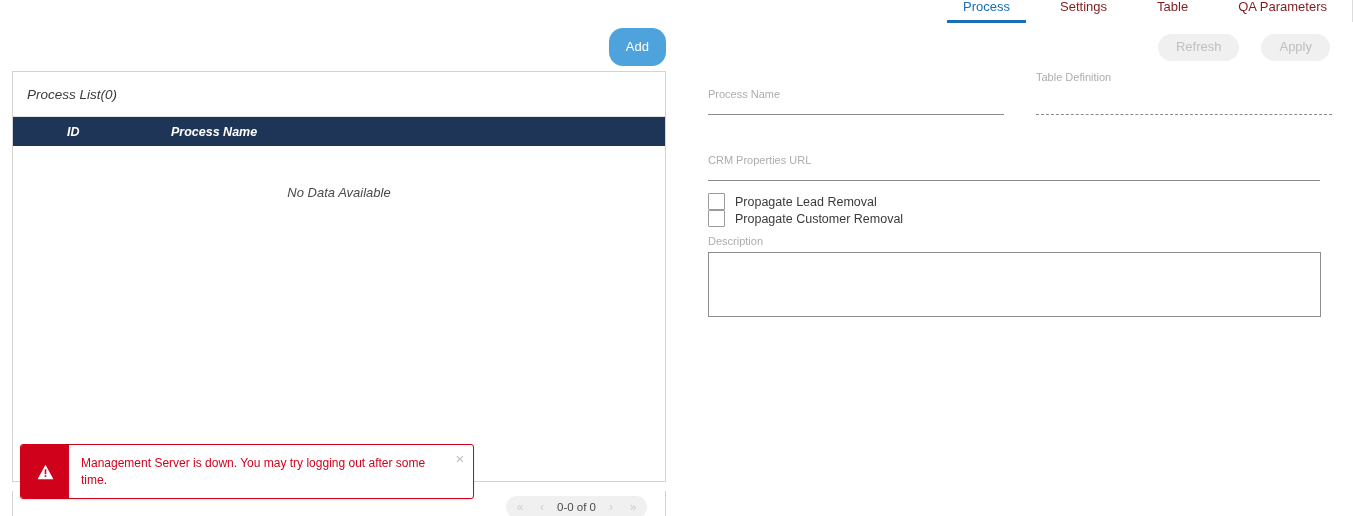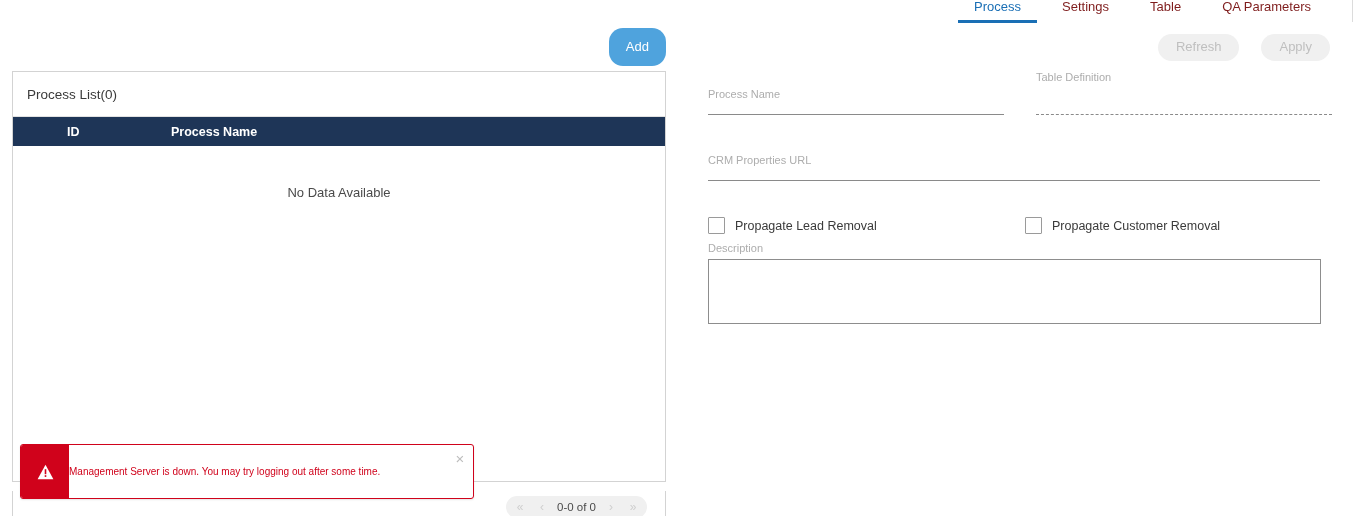--- a/index.html
+++ b/index.html
@@ -21,21 +21,21 @@
   }
   .add-button {
     background: #4fa3dd; color: #ffffff;
     border: none; border-radius: 14px;
     font-size: 13px; font-family: "Liberation Sans", sans-serif;
     padding: 5px 17px 6px 17px; cursor: pointer; line-height: 1.2;
   }
 
   .list-panel {
     position: absolute; left: 12px; top: 71px; width: 654px; height: 411px;
-    border: 1px solid #d3d3d3; background: #ffffff;
+    border: 1px solid #d3d3d3; background: #ffffff; font-style: italic;
   }
   .list-title {
     height: 45px; display: flex; align-items: center;
     padding-left: 14px; font-size: 13.5px; color: #3a3a3a;
     border-bottom: 1px solid #e2e2e2;
   }
   .table-head {
     background: #1e3557; color: #ffffff; height: 29px;
     display: flex; align-items: center;
     font-size: 12.5px; font-weight: bold;
@@ -73,36 +73,36 @@
     background: #ffffff; border: 1px solid #d0021b; border-radius: 3px;
     display: flex; align-items: stretch; overflow: hidden;
     box-shadow: 0 1px 2px rgba(0,0,0,0.10);
   }
   .toast-icon-wrap {
     width: 48px; background: #d0021b;
     display: flex; align-items: center; justify-content: center; flex: none;
   }
   .toast-msg {
     flex: 1; display: flex; align-items: center;
-    padding: 0 0; color: #d0021b; font-size: 10px; line-height: 1.35;
+    padding: 0 12px; color: #d0021b; font-size: 12px; line-height: 1.35;
   }
   .toast-close {
     width: 26px; color: #bdbdbd; font-size: 15px;
     display: flex; align-items: flex-start; justify-content: center;
     padding-top: 5px; cursor: pointer; background: none; border: none;
     font-family: "Liberation Sans", sans-serif;
   }
 
   
   .right-pane { position: absolute; left: 690px; top: 0; width: 663px; height: 516px; }
   .right-edge { position: absolute; right: 0; top: 0; width: 1px; height: 22px; background: #dcdcdc; }
 
   .tabs {
-    position: absolute; right: 26px; top: 0;
-    display: flex; align-items: flex-start; gap: 9px;
+    position: absolute; right: 10px; top: 0;
+    display: flex; align-items: flex-start; gap: 18px;
   }
   .tab {
     font-size: 13px; color: #7f1d1d; padding: 0 16px 6px 16px;
     cursor: pointer; background: none; border: none;
     font-family: "Liberation Sans", sans-serif; line-height: 14px;
   }
   .tab.active { color: #1a6fb5; border-bottom: 3px solid #1a6fb5; }
 
   .action-row {
     position: absolute; right: 23px; top: 34px;
@@ -122,21 +122,21 @@
 
   .row-top { display: flex; }
   .col-left { width: 296px; }
   .col-right { width: 296px; margin-left: 32px; }
 
   .fld-process-name { padding-top: 17px; }
   .fld-table-def { padding-top: 0px; }
 
   .fld-crm { margin-top: 38px; width: 612px; }
 
-  .checks { display: flex; margin-top: 36px; }
+  .checks { display: flex; margin-top: 12px; flex-direction: column; }
   .check-item { display: flex; align-items: center; }
   .check-item.left { width: 317px; }
   .checkbox {
     width: 17px; height: 17px; border: 1px solid #9a9a9a;
     background: #ffffff; flex: none; border-radius: 1px;
   }
   .check-label { font-size: 12.5px; color: #3a3a3a; margin-left: 10px; }
 
   .desc-label { font-size: 11px; color: #adadad; margin-top: 8px; }
   .desc-box {

